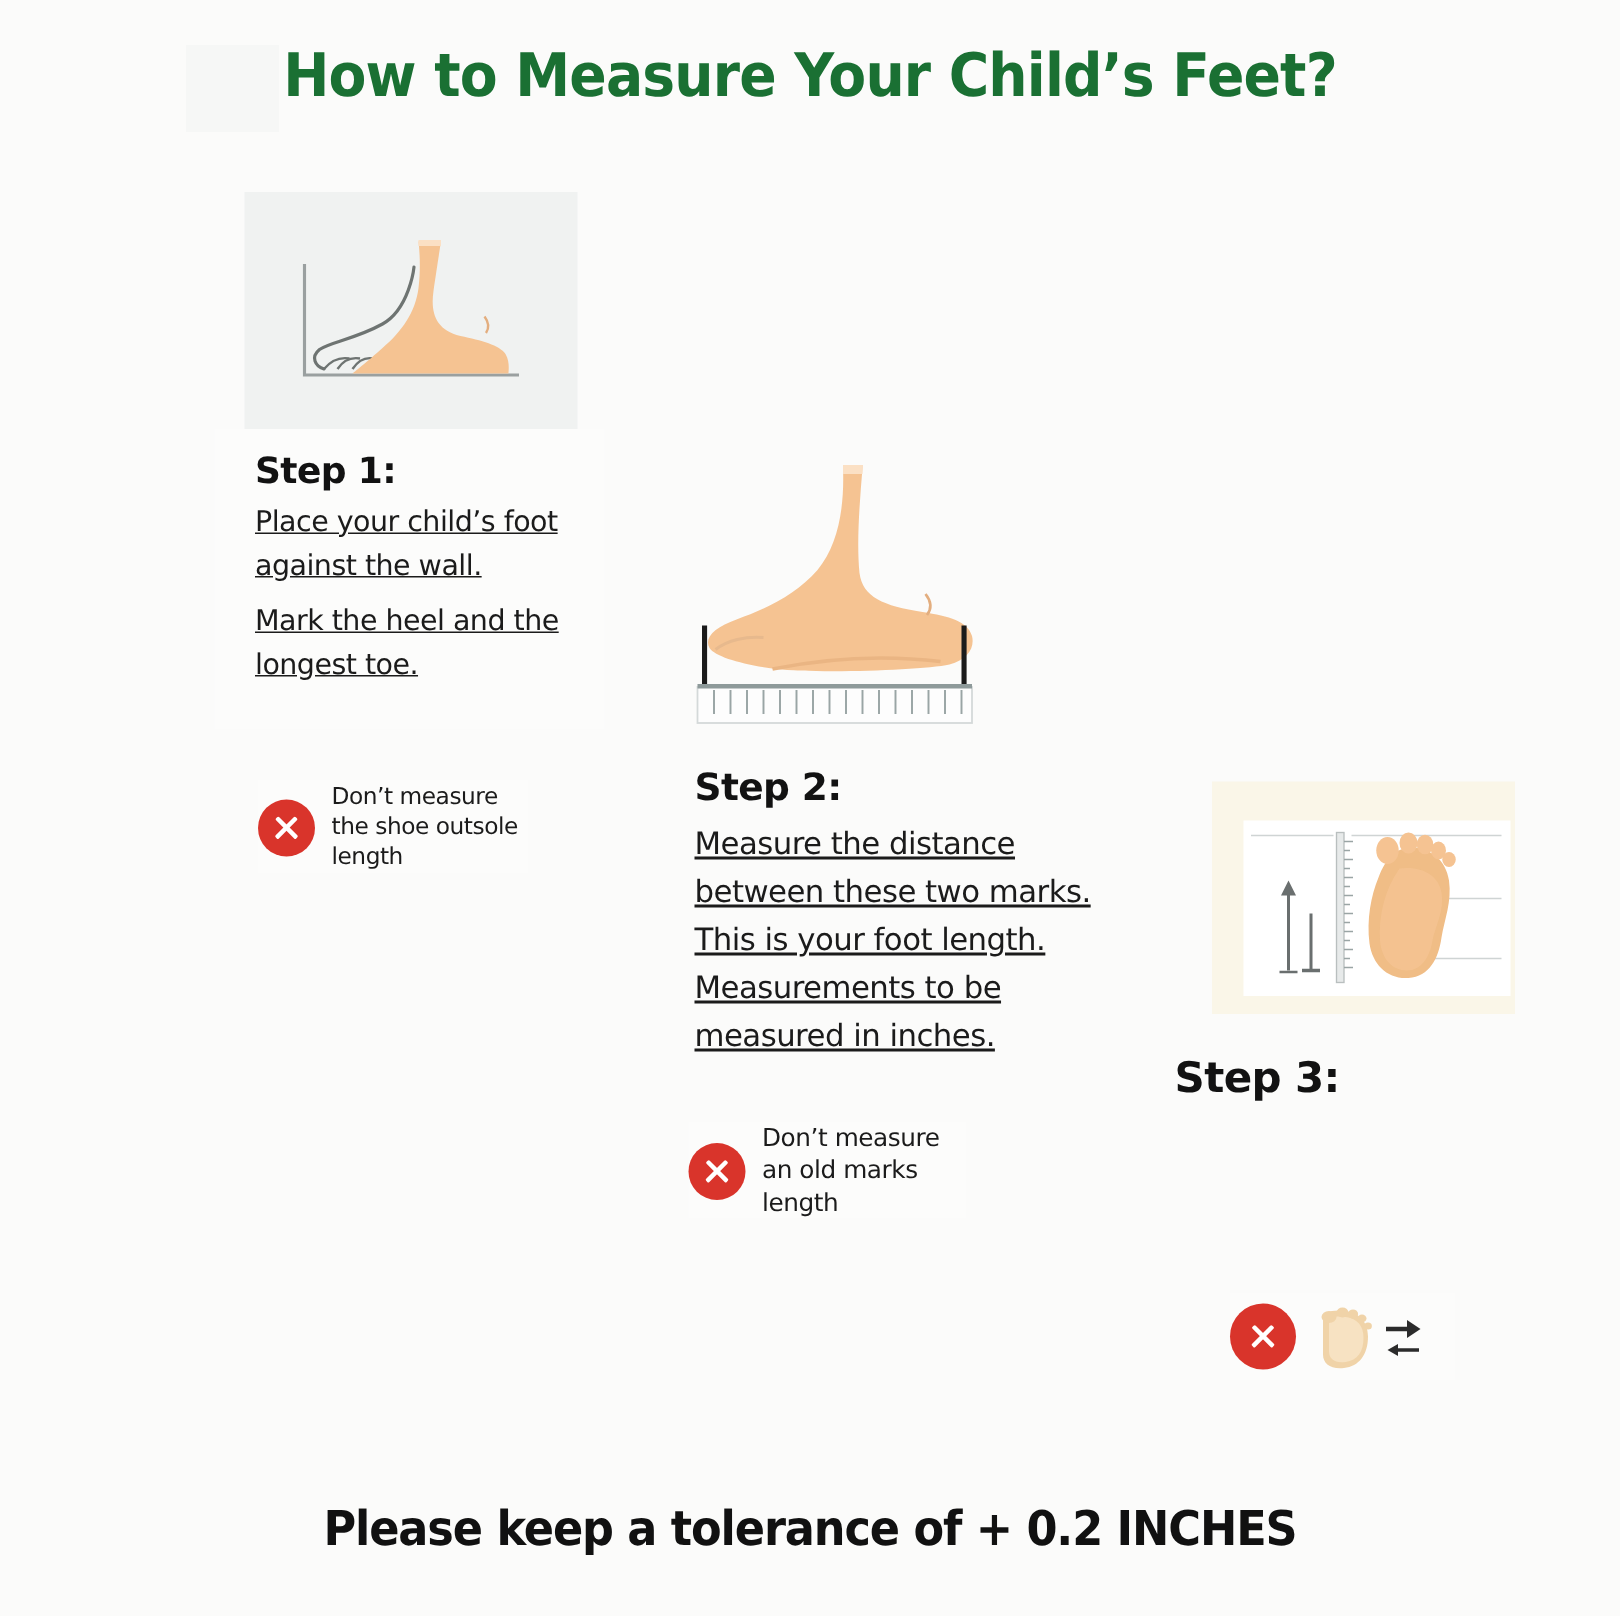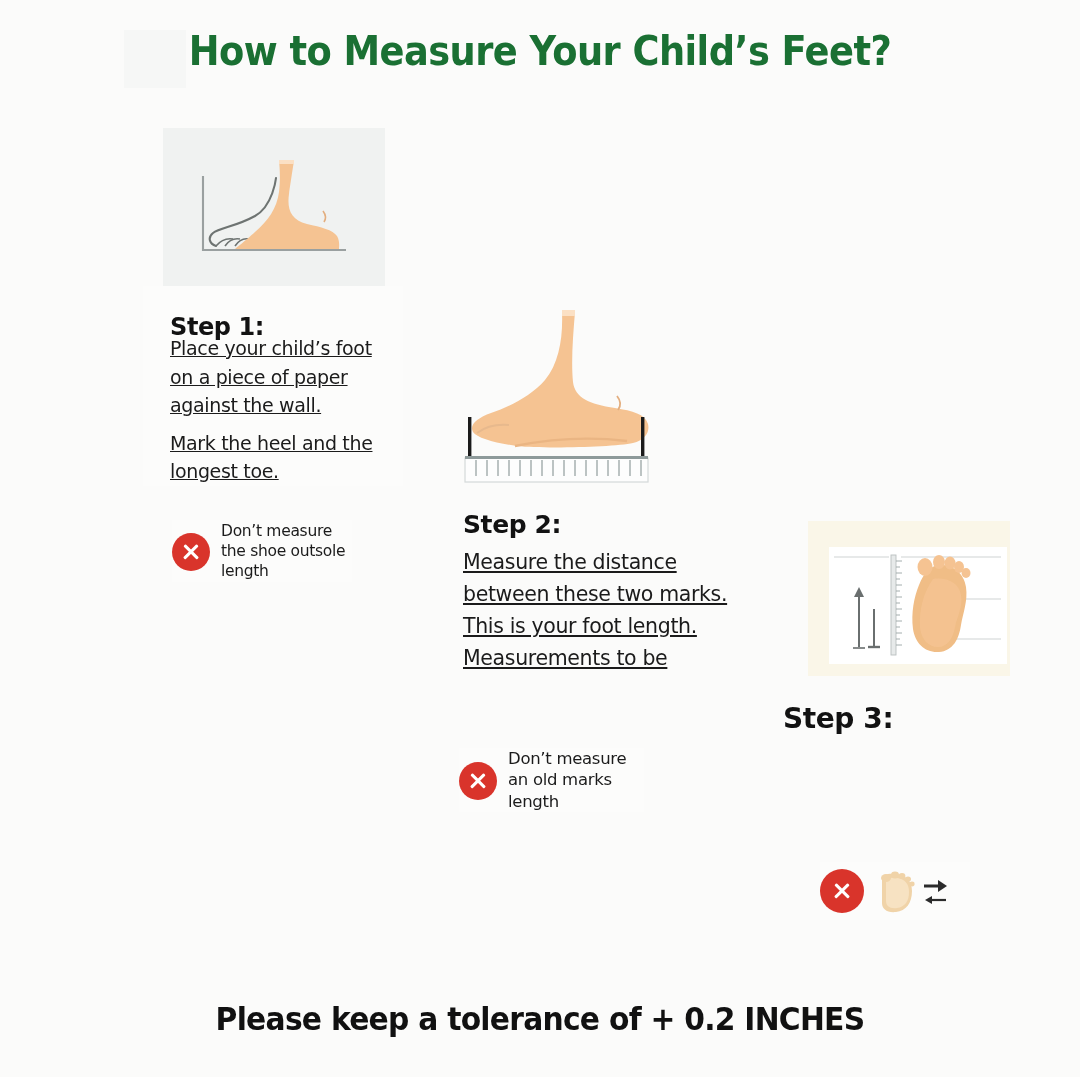--- a/index.html
+++ b/index.html
@@ -161,24 +161,23 @@
       <path d="M131 32 L131 33 C131 33 128 52 126 66 C124 80 127 92 144 96
                C158 99 170 102 174 108 C177 113 176 119 176 121
                L72 121 C72 121 82 113 92 104 C105 93 114 80 116 64
                C118 48 116 33 116 33 Z" fill="#f5c392"></path>
       <path d="M116 32 L131 32 L131 36 L116 36 Z" fill="#fbe0c4"></path>
 
       <path d="M160 83 C163 87 163 91 161 94" fill="none" stroke="#e3ae7f" stroke-width="1.6"></path>
     </svg>
   </div>
 
-  <div class="step-head" style="position:absolute; left:170px; top:300px; font-size:24px;margin-top:13px;">Step 1:</div>
+  <div class="step-head" style="position:absolute; left:170px; top:300px; font-size:24px;">Step 1:</div>
   <div class="step-body" style="position:absolute; left:170px; top:334px; font-size:19px; line-height:28.5px;">
     <p>Place your child’s foot</p>
-    <p>on a piece of paper</p>
     <p>against the wall.</p>
     <p style="margin-top:9px;">Mark the heel and the</p>
     <p>longest toe.</p>
   </div>
 
   <div class="warn" style="left:172px; top:520px; width:180px; height:62px;">
     <div class="circle"></div>
     <div class="wtext">
       <p>Don’t measure</p>
       <p>the shoe outsole</p>
@@ -228,20 +227,21 @@
       </g>
     </svg>
   </div>
 
   <div class="step-head" style="position:absolute; left:463px; top:510px; font-size:25px;">Step 2:</div>
   <div class="step-body" style="position:absolute; left:463px; top:546px; font-size:20.5px; line-height:32px;">
     <p>Measure the distance</p>
     <p>between these two marks.</p>
     <p>This is your foot length.</p>
     <p>Measurements to be</p>
+    <p>measured in inches.</p>
   </div>
 
   <div class="warn" style="left:459px; top:748px; width:185px; height:64px;">
     <div class="circle"></div>
     <div class="wtext" style="font-size:16.5px; line-height:21.5px;">
       <p>Don’t measure</p>
       <p>an old marks</p>
       <p>length</p>
     </div>
   </div>

